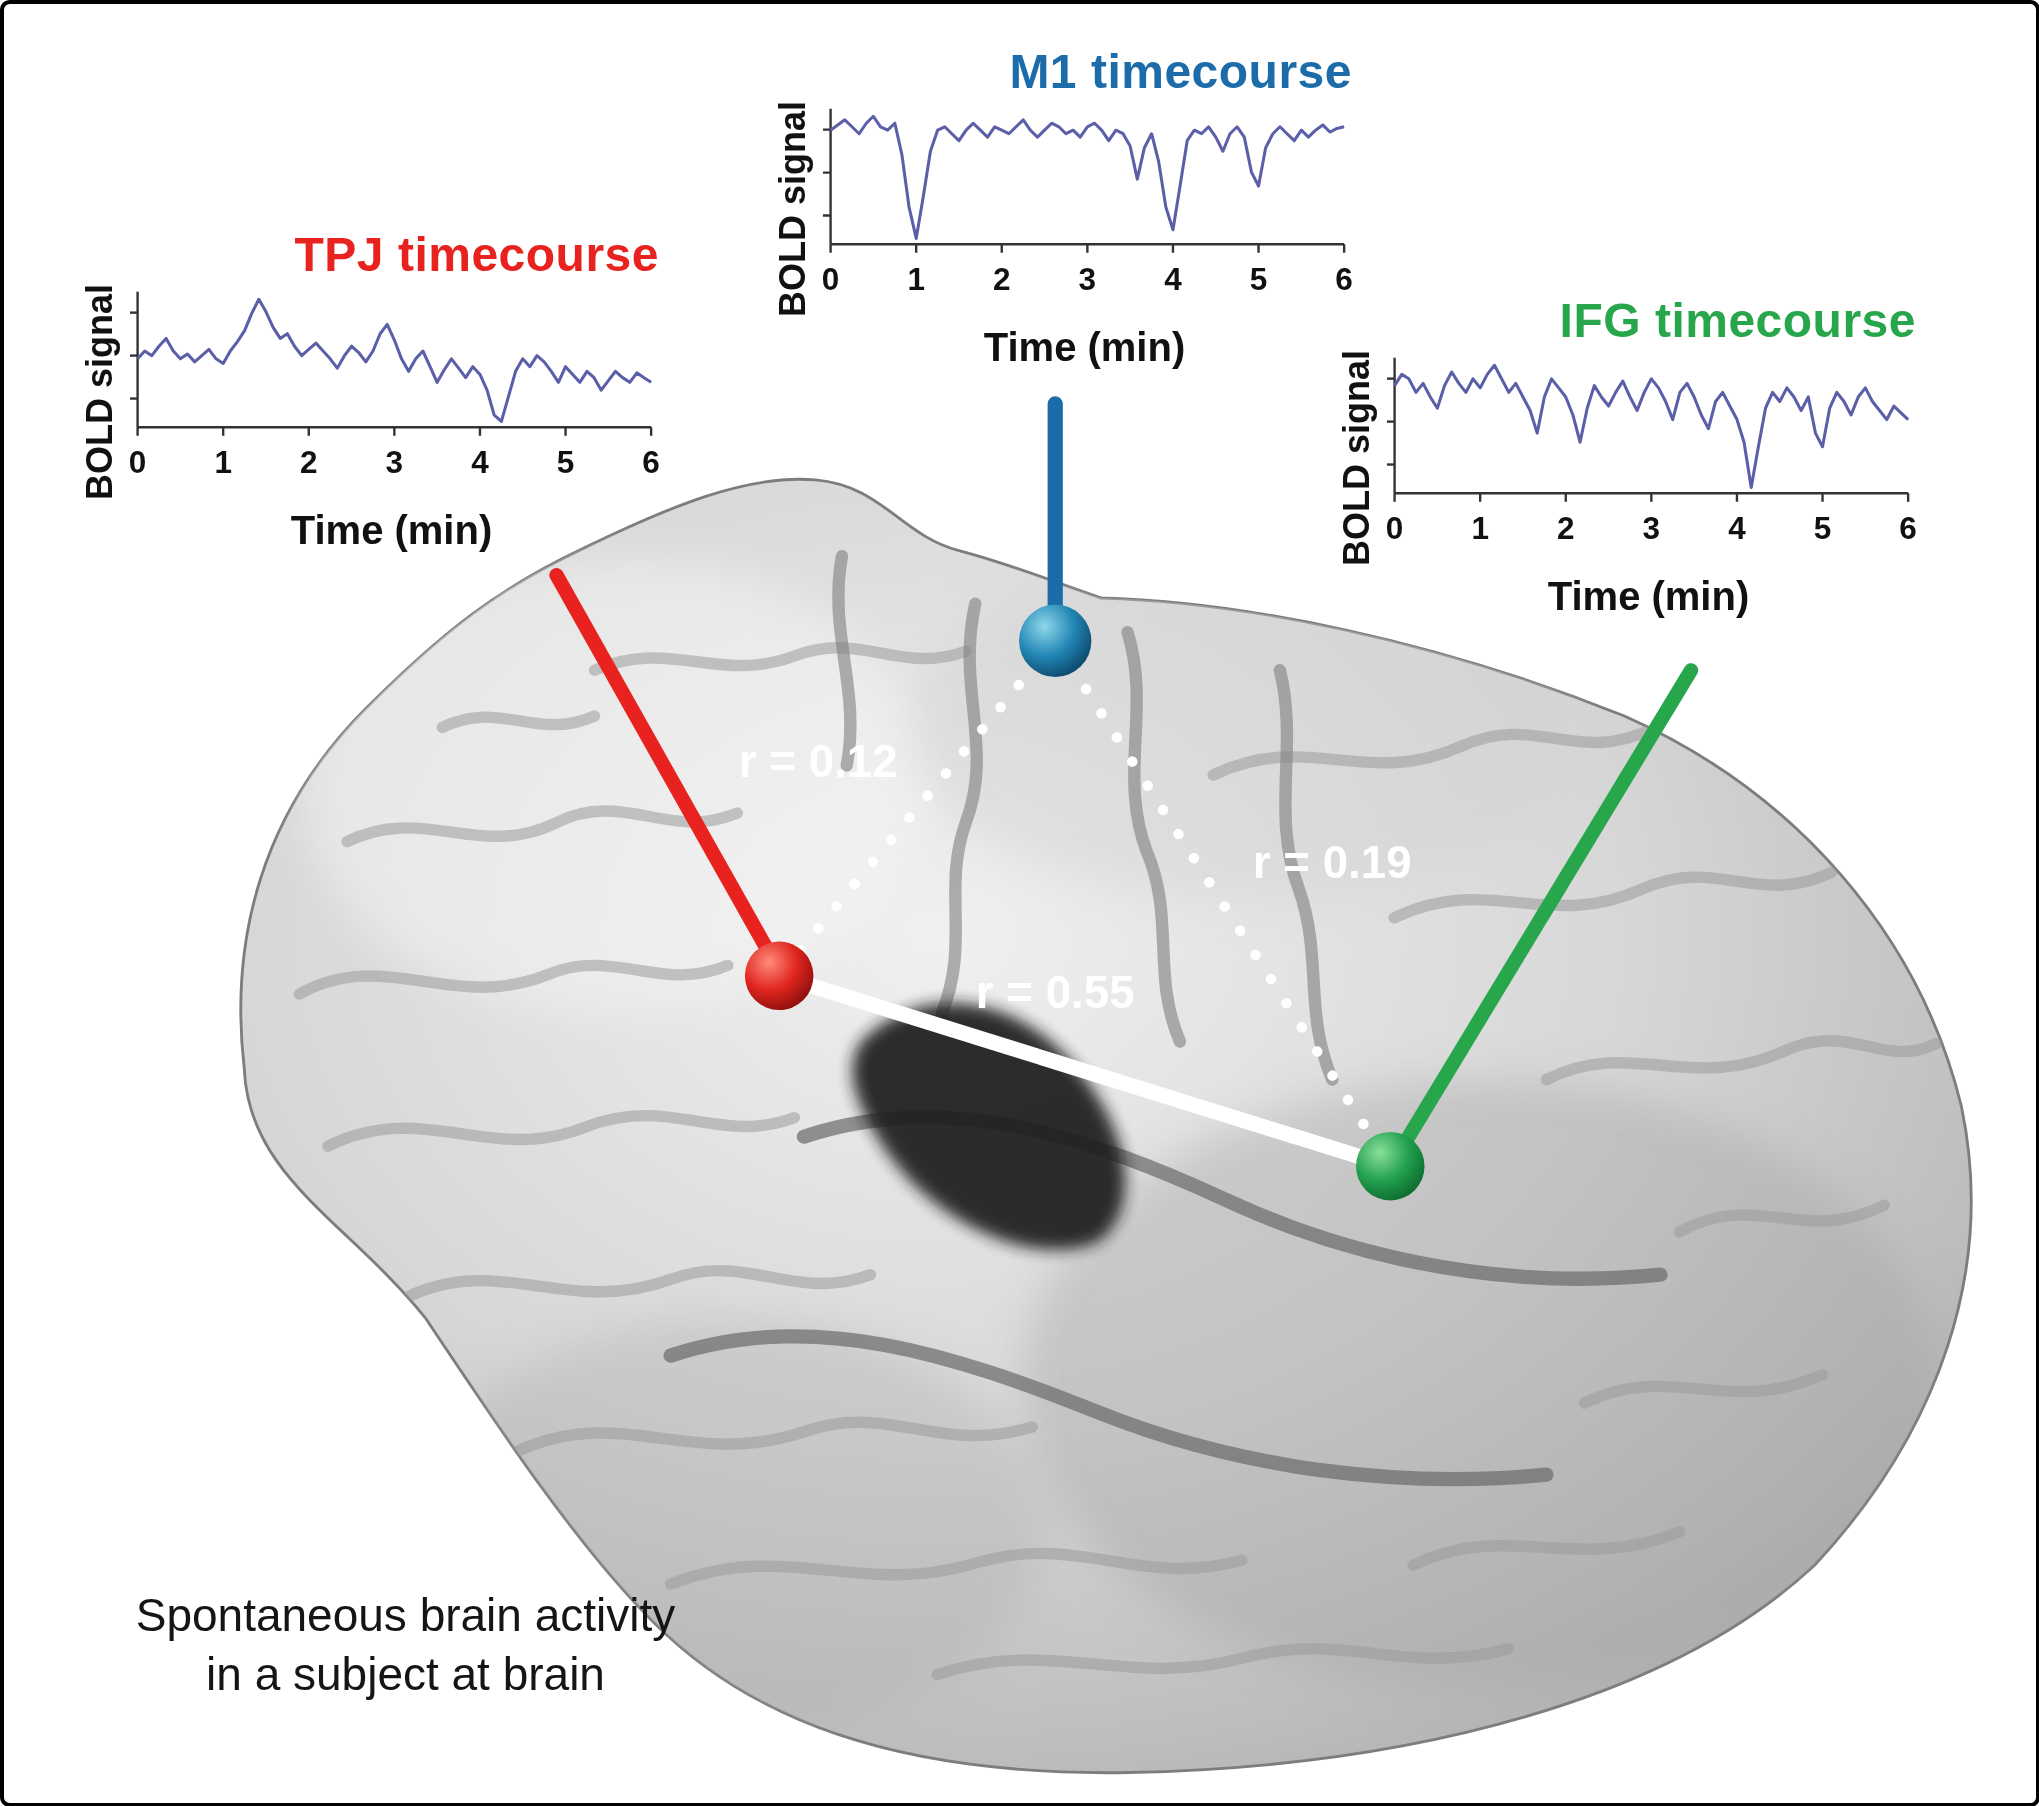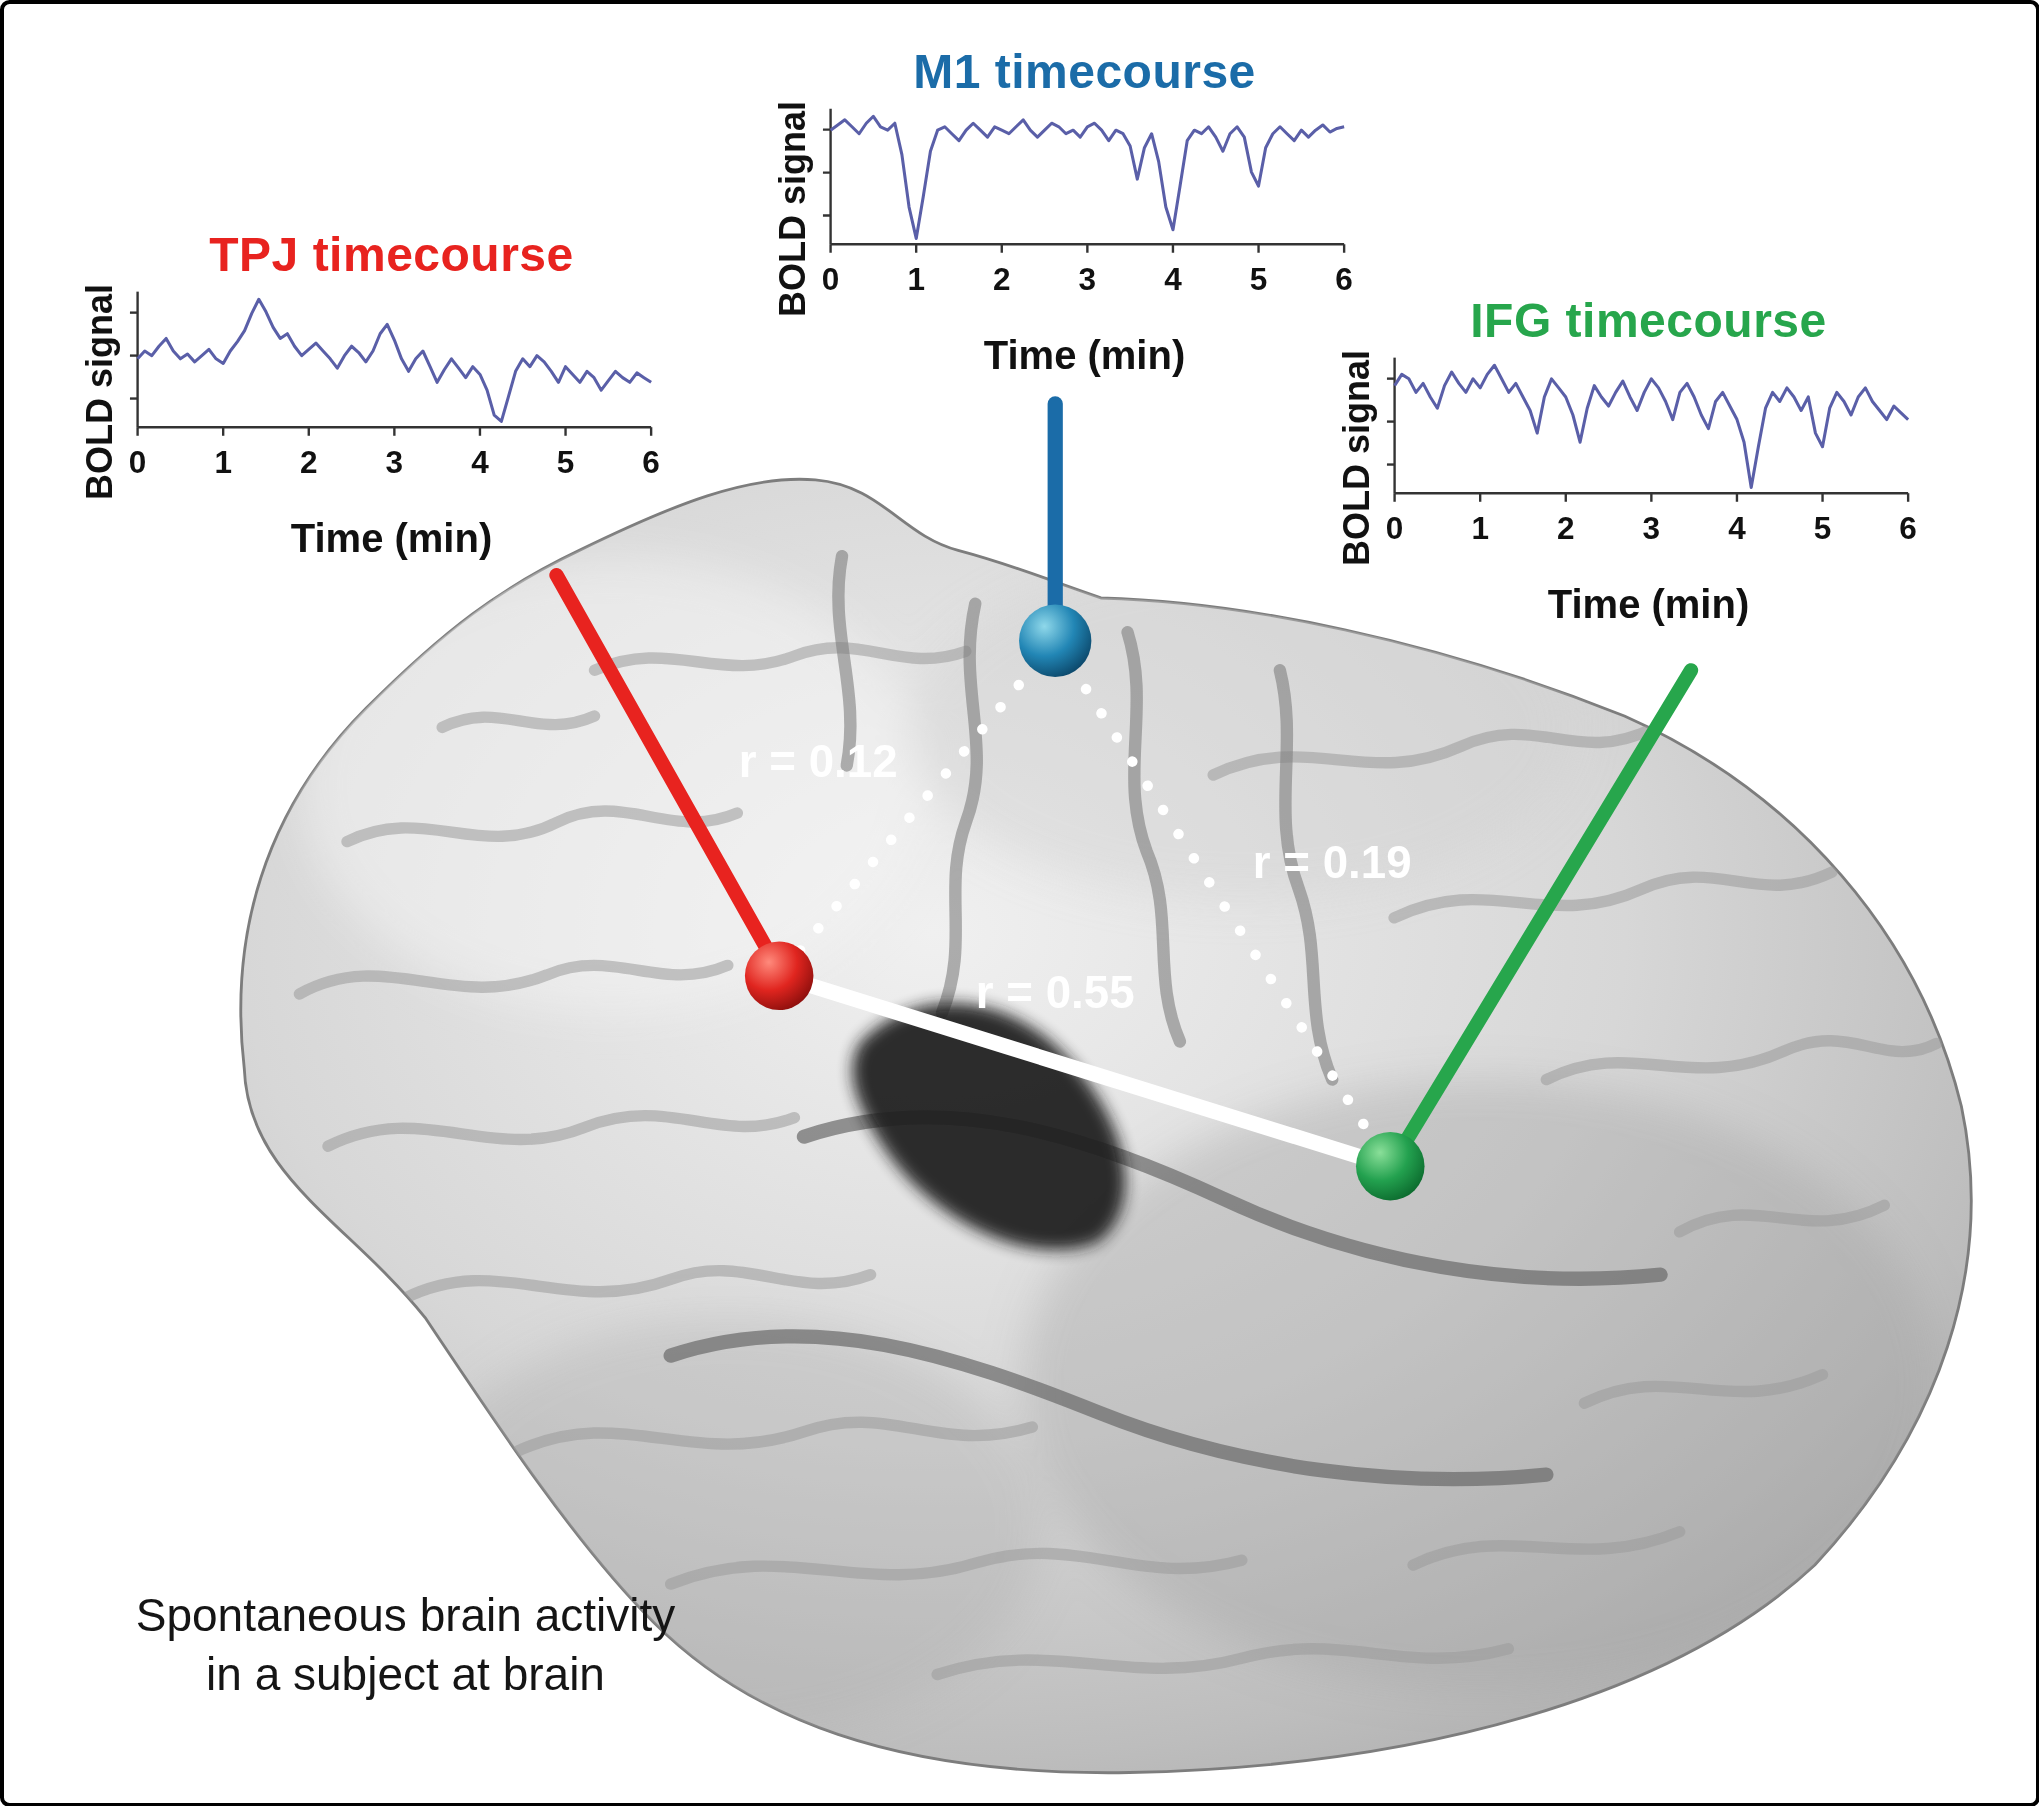--- a/index.html
+++ b/index.html
@@ -9,34 +9,34 @@
     background:#ffffff;
     border:4.8px solid #000;
     border-radius:9.6px;
     box-sizing:border-box;
     overflow:hidden;
     font-family:"Liberation Sans", sans-serif;
   }
   .scene{position:absolute;left:0;top:0;width:100%;height:100%;z-index:1;}
   .chart{position:absolute;z-index:3;}
   .chart-title{
-    width:535px;margin-left:48px;text-align:center;
+    width:535px;margin-left:48px;text-align:right;
     font-size:48px;font-weight:700;line-height:59px;
     letter-spacing:0.5px;
   }
   .chart-body{display:flex;align-items:stretch;}
   .ylabel{
     width:48px;
     writing-mode:vertical-rl;transform:rotate(180deg);
     display:flex;align-items:center;justify-content:center;
     font-size:36px;font-weight:700;color:#111;text-align:center;
   }
   .xlabel{
     margin-left:48px;width:535px;text-align:center;
-    font-size:40px;font-weight:700;color:#111;margin-top:16px;
+    font-size:40px;font-weight:700;color:#111;margin-top:8px;
   }
   .axis{stroke:#333;stroke-width:2.5;}
   .tick-label{font-family:"Liberation Sans",sans-serif;font-size:33px;font-weight:600;fill:#111;}
   .r-label{
     font-family:"Liberation Sans",sans-serif;
     font-size:48px;font-weight:700;fill:#ffffff;
     text-anchor:middle;
     paint-order:stroke;
   }
   .caption{

